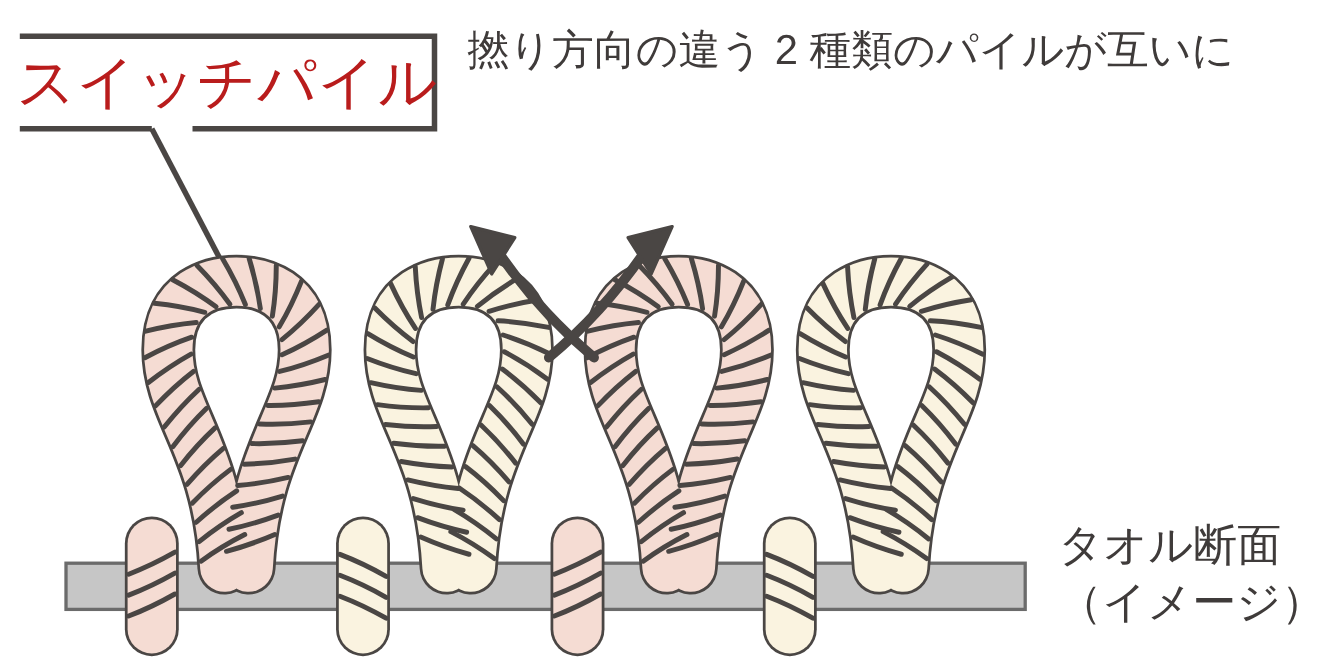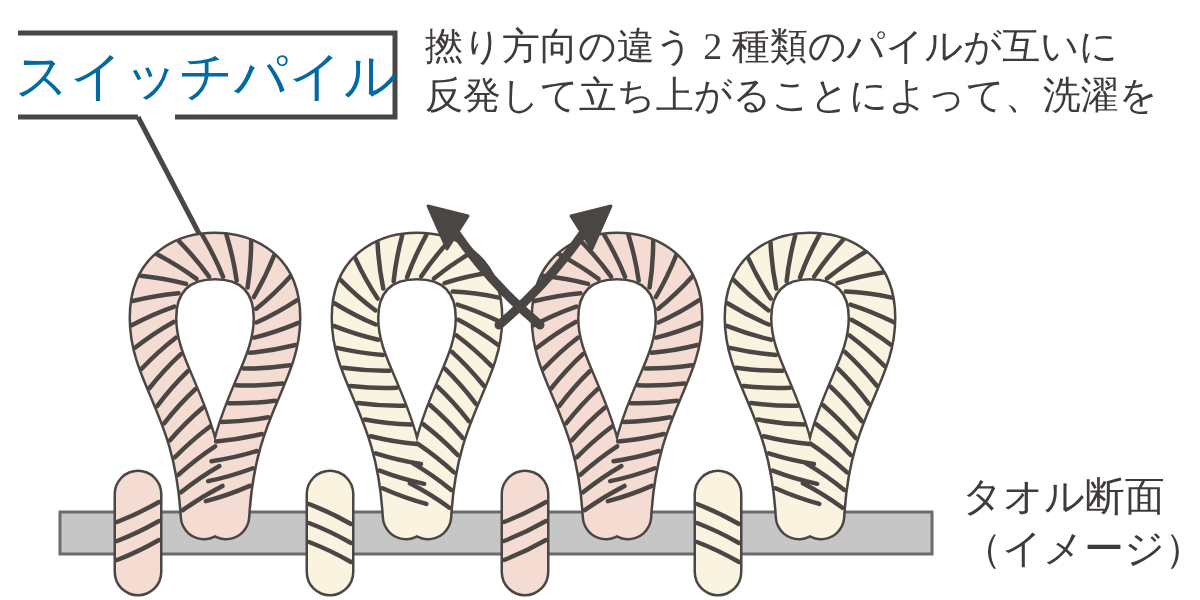--- a/index.html
+++ b/index.html
@@ -32,31 +32,30 @@
     height: 84px;
     box-sizing: border-box;
     display: flex;
     align-items: center;
     justify-content: center;
     z-index: 5;
   }
   .label-box-text {
     font-size: 53px;
     line-height: 1;
-    color: #0369a1;
+    color: #b91c1c;
     letter-spacing: 0.5px;
     white-space: nowrap;
   }
   .desc {
     position: absolute;
     left: 425px;
     top: 22px;
     width: 740px;
     z-index: 5;
-    font-family: Liberation Serif, serif;
   }
   .desc-line {
     font-size: 38px;
     line-height: 49px;
     color: #3f3b3a;
     white-space: nowrap;
     letter-spacing: 0px;
   }
   .caption {
     position: absolute;
@@ -295,21 +294,20 @@
       <path d="M 611 206 L 571 216 L 592 249 Z" fill="#4a4644" stroke="#4a4644" stroke-width="3" stroke-linejoin="round"></path>
     </g>
   </svg>
 
   <div class="label-box">
     <span class="label-box-text">スイッチパイル</span>
   </div>
 
   <div class="desc">
     <div class="desc-line">撚り方向の違う 2 種類のパイルが互いに</div>
-    <div class="desc-line">反発して立ち上がることによって、洗濯を</div>
   </div>
 
   <div class="caption">
     <div class="caption-line">タオル断面</div>
     <div class="caption-line">（イメージ）</div>
   </div>
 
 </div>
 
 </body></html>

